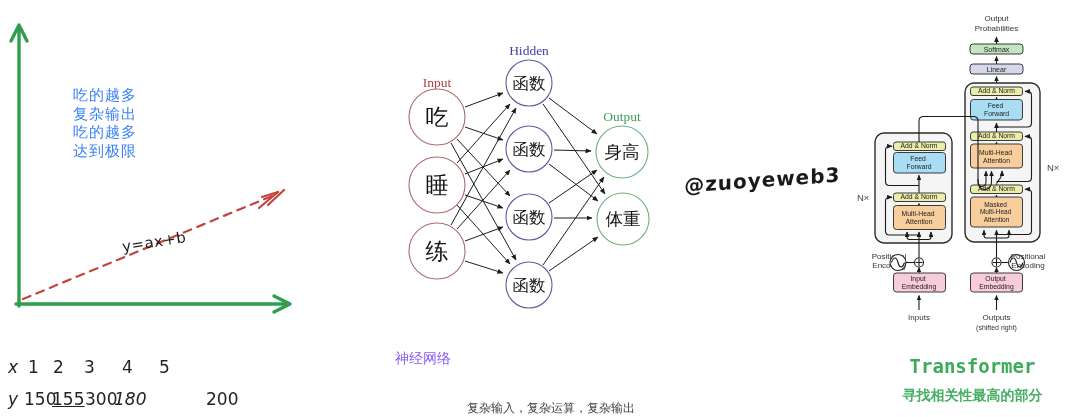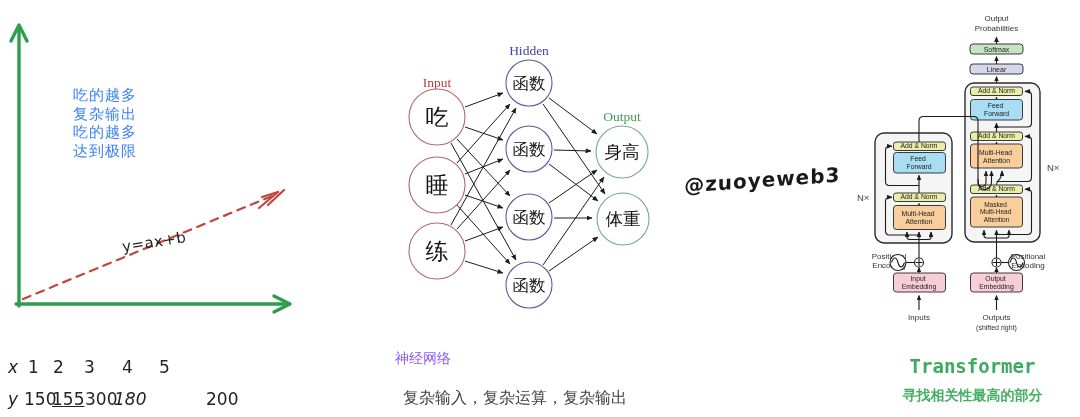--- a/index.html
+++ b/index.html
@@ -7,21 +7,21 @@
        font-family:"Liberation Sans", sans-serif;}
   .abs{position:absolute;}
 
   
   .annot{left:73px;top:86px;font-size:15px;line-height:18.5px;color:#3b82f6;letter-spacing:1px;}
   .hand{font-family:"DejaVu Sans", sans-serif;color:#242424;font-size:17px;font-weight:500;}
   .hand span{position:absolute;top:0;white-space:nowrap;}
 
   
   .nn-cap{left:395px;top:350px;width:240px;text-align:left;font-size:14px;color:#8b5cf6;}
-  .nn-sub{left:395px;top:388px;width:240px;text-align:center;font-size:16px;color:#3e3e3e;}
+  .nn-sub{left:395px;top:400px;width:240px;text-align:right;font-size:12px;color:#3e3e3e;}
 
   
   .wm{left:684px;top:168px;font-size:20px;font-weight:bold;color:#191919;
       transform:rotate(-4deg) skewX(-4deg);letter-spacing:1px;font-family:"DejaVu Sans", sans-serif;}
 
   
   .tf-cap{left:850px;top:355px;width:245px;text-align:center;font-family:"DejaVu Sans Mono", monospace;
           font-size:19px;font-weight:bold;color:#3cab5e;}
   .tf-sub{left:850px;top:387px;width:245px;text-align:center;font-size:14px;font-weight:600;color:#44af63;}
 

